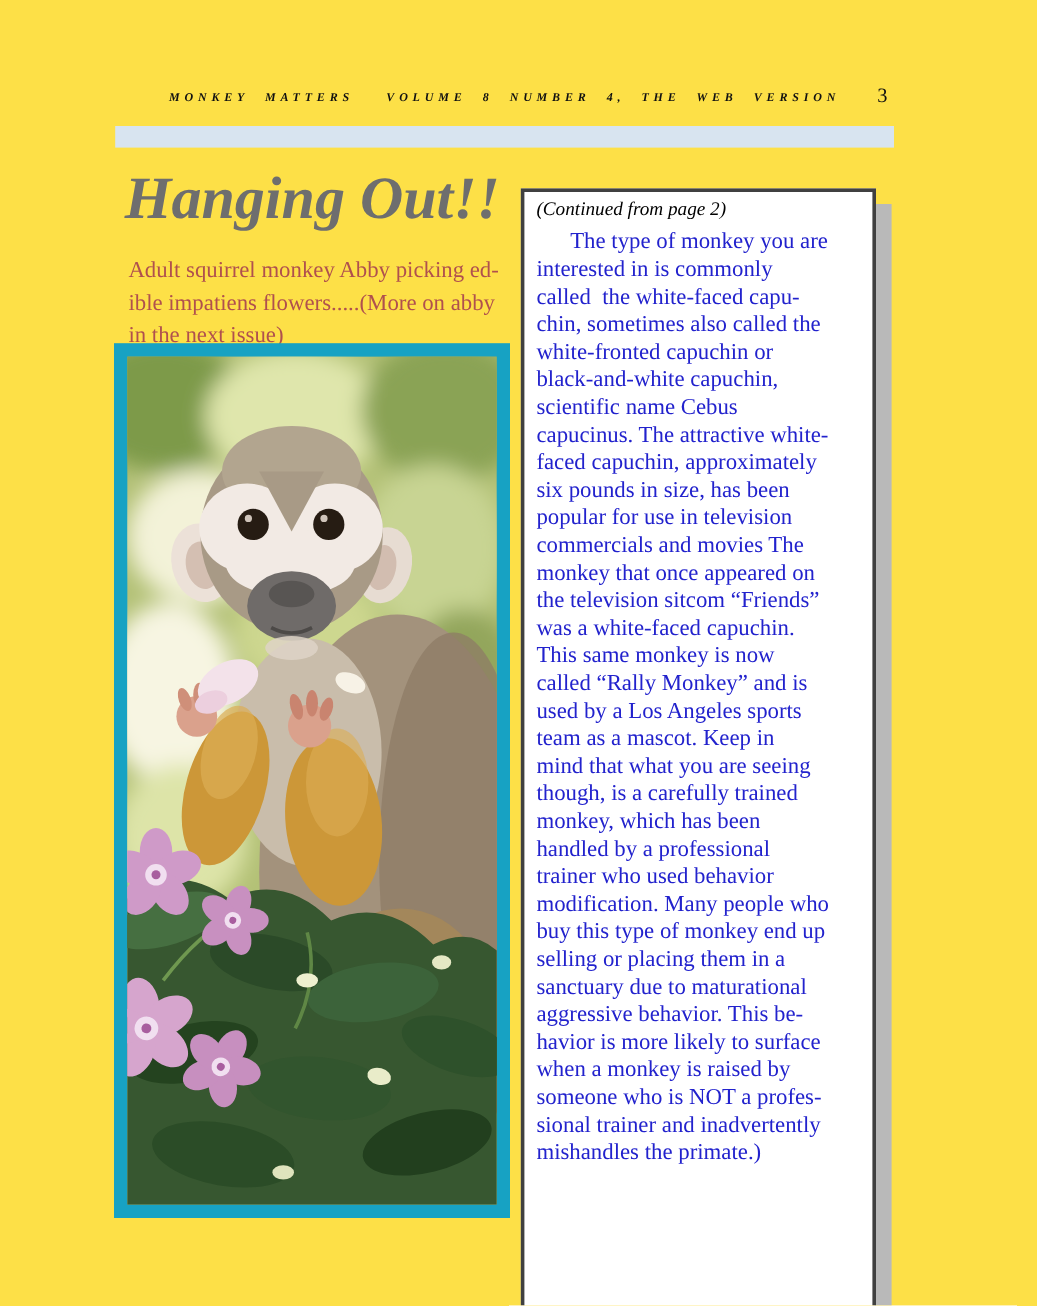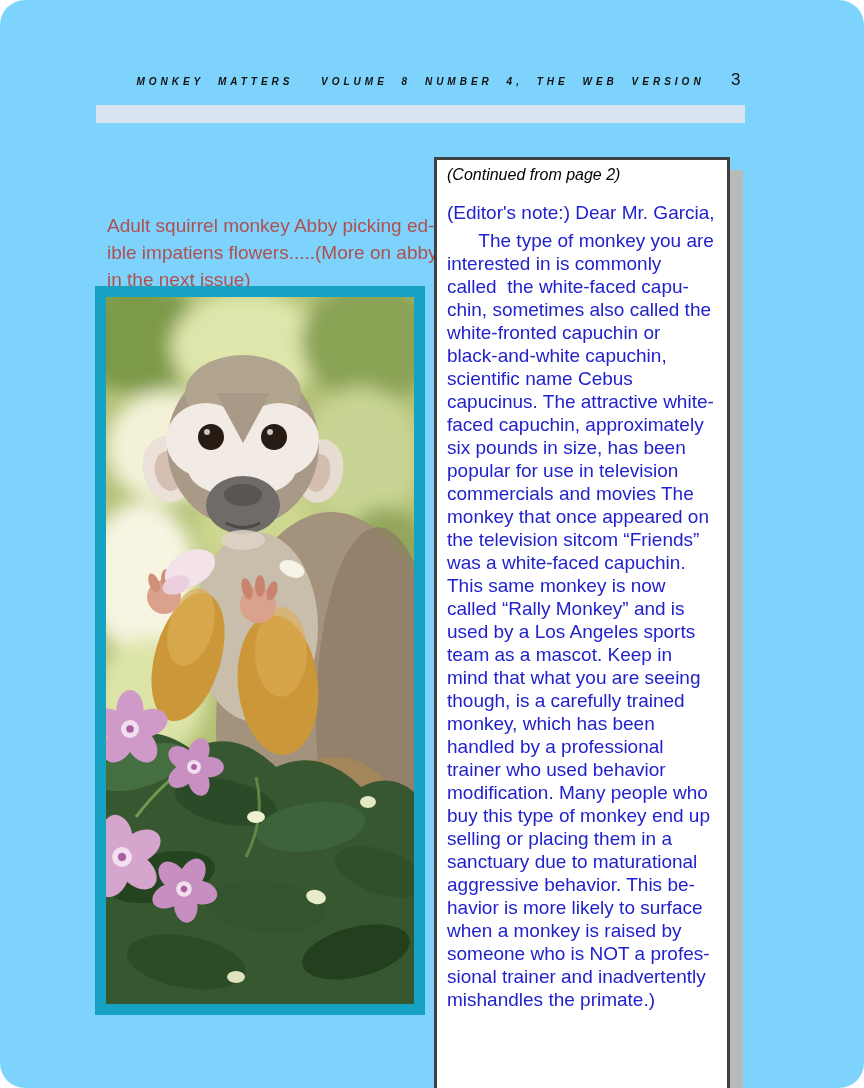--- a/index.html
+++ b/index.html
@@ -1,17 +1,17 @@
 <!DOCTYPE html>
 <html><head>
 <meta charset="utf-8">
 <style>
   html,body{margin:0;padding:0;background:#ffffff;}
-  .page{position:relative;width:864px;height:1088px;background:#7dd3fc;overflow:hidden;
-        font-family:Liberation Sans, sans-serif;border-radius:25px;}
+  .page{position:relative;width:864px;height:1088px;background:#fde047;overflow:hidden;
+        font-family:Liberation Serif, serif;}
 
   
   .masthead-title{position:absolute;left:96px;top:76px;width:649px;text-align:center;
       font-style:italic;font-weight:700;font-size:10px;letter-spacing:4px;word-spacing:7px;
       color:#111;white-space:pre;}
   .page-number{position:absolute;left:731px;top:70px;font-size:17px;color:#111;}
   .masthead-bar{position:absolute;left:96px;top:105px;width:649px;height:18px;background:#d8e4f0;}
 
   
   .headline{position:absolute;left:104px;top:139px;margin:0;
@@ -34,20 +34,21 @@
 </style>
 </head>
 <body>
 
 <div class="page">
 
   <div class="masthead-title">MONKEY MATTERS  VOLUME 8 NUMBER 4, THE WEB VERSION</div>
   <div class="page-number">3</div>
   <div class="masthead-bar"></div>
 
+  <h1 class="headline">Hanging Out!!</h1>
 
   <p class="caption">Adult squirrel monkey Abby picking ed-
 ible impatiens flowers.....(More on abby
 in the next issue)</p>
 
   <figure class="photo-frame">
     <svg width="308" height="707" viewBox="0 0 308 707" role="img">
       <defs>
         <filter id="b9" x="-40%" y="-40%" width="180%" height="180%">
             <feGaussianBlur stdDeviation="9"></feGaussianBlur>
@@ -148,21 +149,20 @@
         <ellipse cx="150" cy="520" rx="9" ry="6" fill="#eef0cf"></ellipse>
         <ellipse cx="210" cy="600" rx="10" ry="7" fill="#e9ecc9" transform="rotate(15 210 600)"></ellipse>
         <ellipse cx="130" cy="680" rx="9" ry="6" fill="#dfe3bd"></ellipse>
         <ellipse cx="262" cy="505" rx="8" ry="6" fill="#e5e8c4"></ellipse>
       </g>
     </svg>
   </figure>
 
   <section class="article-box">
     <div class="continued-note">(Continued from page 2)</div>
-    <p class="editor-line">(Editor's note:) Dear Mr. Garcia,</p>
     <p class="article-body">      The type of monkey you are
 interested in is commonly
 called  the white-faced capu-
 chin, sometimes also called the
 white-fronted capuchin or
 black-and-white capuchin,
 scientific name Cebus
 capucinus. The attractive white-
 faced capuchin, approximately
 six pounds in size, has been

